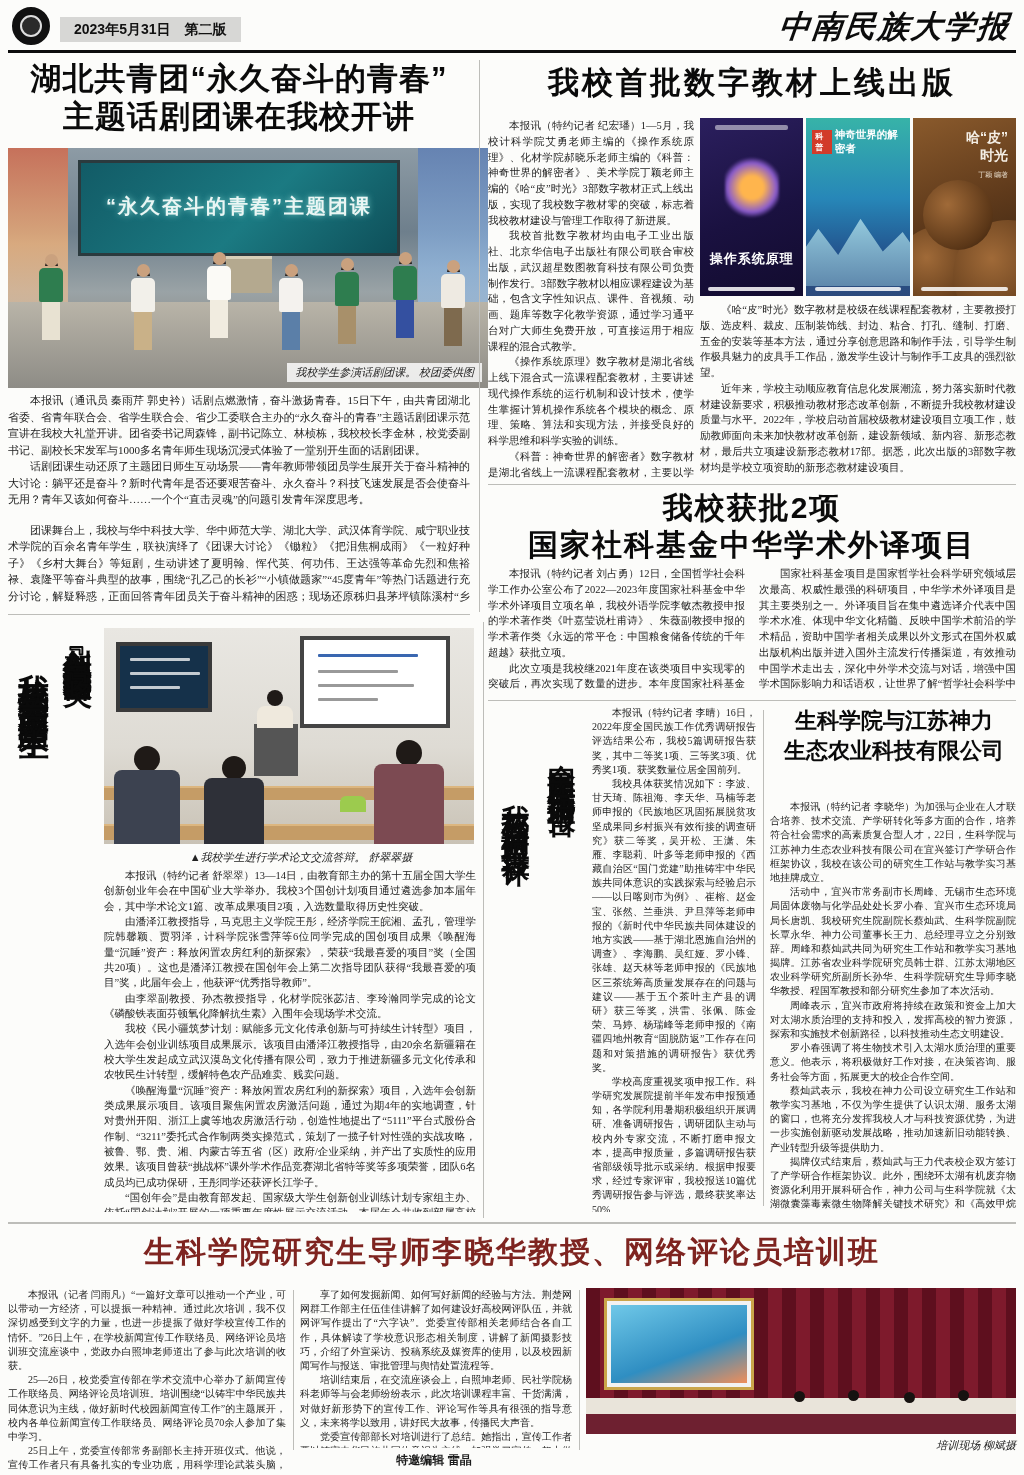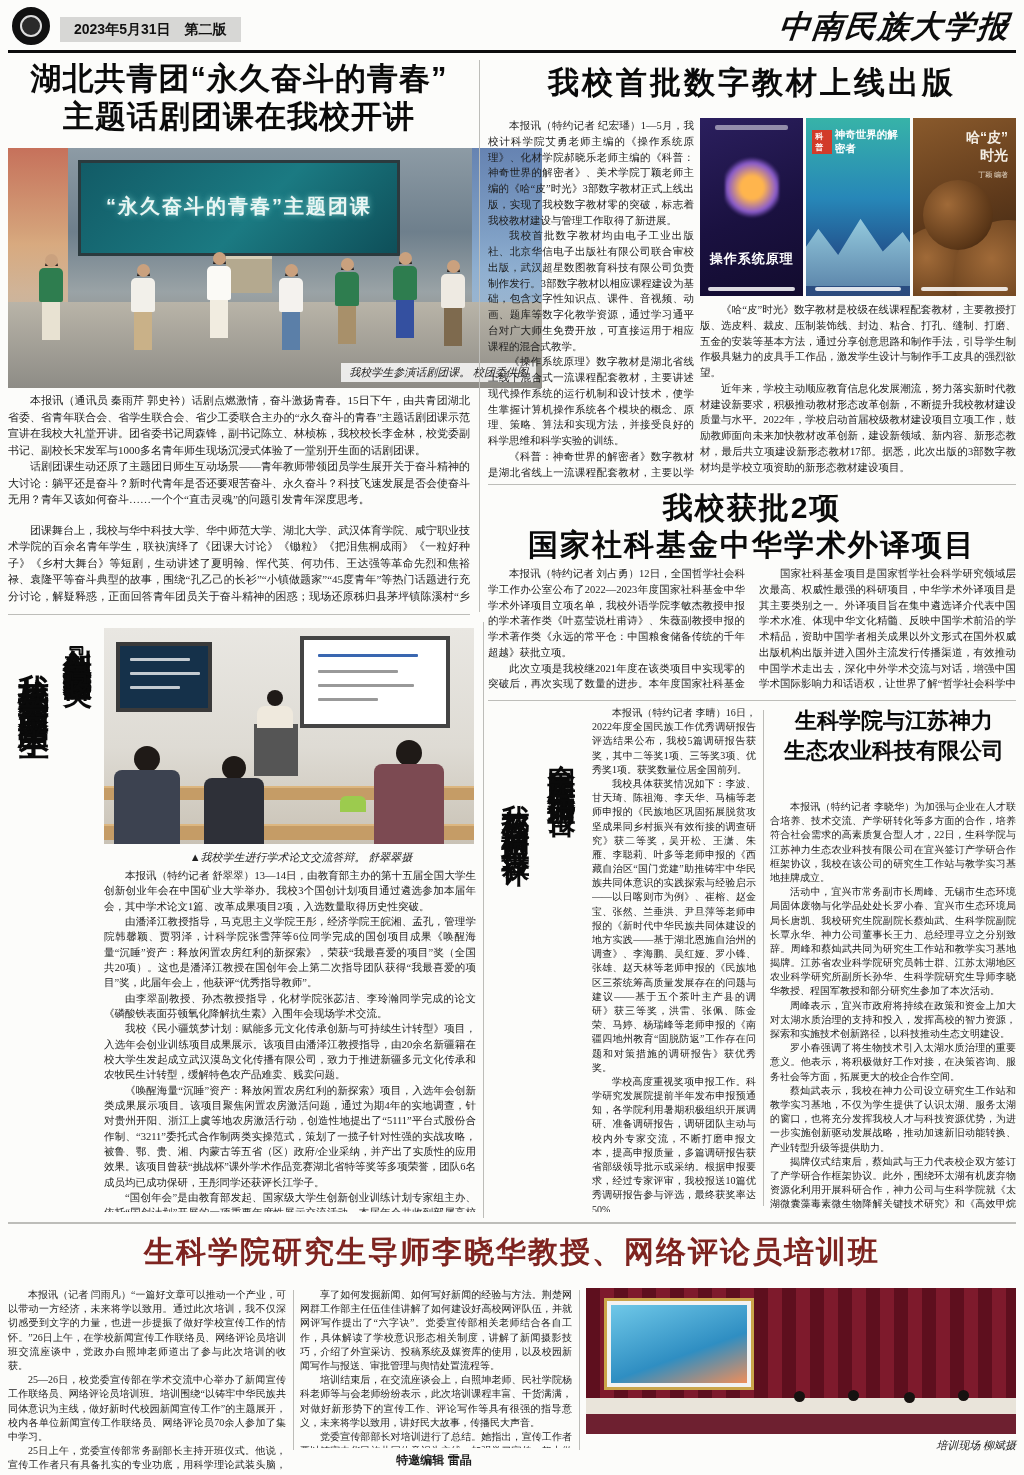--- a/index.html
+++ b/index.html
@@ -29,21 +29,21 @@
   .hl-g{position:absolute;left:40px;top:1234px;width:944px;font-size:30px;letter-spacing:2px;color:#7e2420;}
   .vhead{position:absolute;writing-mode:vertical-rl;text-orientation:upright;
       font-family:"Liberation Sans","DejaVu Sans",sans-serif;font-weight:bold;color:#0a0a0a;}
   
   .body-txt{font-size:11px;line-height:1.5;text-align:justify;overflow:hidden;}
   .body-txt p{margin:0;text-indent:2em;}
   .cols2{display:flex;gap:14px;}
   .cols2 > div{flex:1;}
   .caption{font-style:italic;font-size:11px;color:#222;}
   
-  .photoA{position:absolute;left:8px;top:148px;width:534px;height:240px;overflow:hidden;
+  .photoA{position:absolute;left:8px;top:148px;width:480px;height:240px;overflow:hidden;
           background:linear-gradient(180deg,#8d9ba5 0,#6e7f8c 35%,#9aa3a6 60%,#8f8f8d 75%,#6f6f6e 100%);}
   .photoA .light-l{position:absolute;left:0;top:0;width:60px;height:100%;
           background:linear-gradient(180deg,#d06a4e,#e9b07c 40%,#b9c4c8 100%);opacity:.85;}
   .photoA .light-r{position:absolute;right:0;top:0;width:70px;height:100%;
           background:linear-gradient(180deg,#5f7fb4,#8fb3d9 50%,#b0c4d4 100%);opacity:.85;}
   .photoA .screen{position:absolute;left:70px;top:12px;width:322px;height:96px;
           background:linear-gradient(135deg,#125b66,#1b7a82 55%,#0e4f59);border:3px solid #2b3a3e;box-sizing:border-box;}
   .photoA .screen span{position:absolute;left:0;right:0;top:30px;text-align:center;color:#eaf6f4;
           font-family:"Liberation Sans",sans-serif;font-weight:bold;font-size:20px;letter-spacing:2px;
           text-shadow:0 0 6px #7fd3cf;}
@@ -313,21 +313,21 @@
     <p>蔡灿武表示，我校在神力公司设立研究生工作站和教学实习基地，不仅为学生提供了认识太湖、服务太湖的窗口，也将充分发挥我校人才与科技资源优势，为进一步实施创新驱动发展战略，推动加速新旧动能转换、产业转型升级等提供助力。</p>
     <p>揭牌仪式结束后，蔡灿武与王力代表校企双方签订了产学研合作框架协议。此外，围绕环太湖有机废弃物资源化利用开展科研合作，神力公司与生科学院就《太湖微囊藻毒素微生物降解关键技术研究》和《高效甲烷降解菌的筛选及应用关键技术》两个项目签订了协议。</p>
 
   </div>
 
   <div class="hrule" style="left:8px;width:1008px;top:1222px;height:2px;"></div>
 
   <div class="hl hl-g">生科学院研究生导师李晓华教授、网络评论员培训班</div>
 
   <div class="body-txt" style="position:absolute;left:8px;top:1288px;width:278px;height:182px;font-size:10px;line-height:1.42;">
-    <p>本报讯（记者 闫雨凡）“一篇好文章可以推动一个产业，可以带动一方经济，未来将学以致用。通过此次培训，我不仅深切感受到文字的力量，也进一步提振了做好学校宣传工作的情怀。”26日上午，在学校新闻宣传工作联络员、网络评论员培训班交流座谈中，党政办白照坤老师道出了参与此次培训的收获。</p>
+    <p>本报讯（记者 闫雨凡）“一篇好文章可以推动一个产业，可以带动一方经济，可以提振一种精神。通过此次培训，我不仅深切感受到文字的力量，也进一步提振了做好学校宣传工作的情怀。”26日上午，在学校新闻宣传工作联络员、网络评论员培训班交流座谈中，党政办白照坤老师道出了参与此次培训的收获。</p>
     <p>25—26日，校党委宣传部在学术交流中心举办了新闻宣传工作联络员、网络评论员培训班。培训围绕“以铸牢中华民族共同体意识为主线，做好新时代校园新闻宣传工作”的主题展开，校内各单位新闻宣传工作联络员、网络评论员70余人参加了集中学习。</p>
     <p>25日上午，党委宣传部常务副部长主持开班仪式。他说，宣传工作者只有具备扎实的专业功底，用科学理论武装头脑，时刻保持时代的敏锐和与时俱进，努力为学校整体工作的开展营造良好的环境，才能做好学校宣传工作。</p>
 
   </div>
   <div class="vrule" style="left:293px;top:1290px;height:160px;"></div>
   <div class="body-txt" style="position:absolute;left:300px;top:1288px;width:272px;height:160px;font-size:10px;line-height:1.42;">
     <p>享了如何发掘新闻、如何写好新闻的经验与方法。荆楚网网群工作部主任伍佳佳讲解了如何建设好高校网评队伍，并就网评写作提出了“六字诀”。党委宣传部相关老师结合各自工作，具体解读了学校意识形态相关制度，讲解了新闻摄影技巧，介绍了外宣采访、投稿系统及媒资库的使用，以及校园新闻写作与报送、审批管理与舆情处置流程等。</p>
     <p>培训结束后，在交流座谈会上，白照坤老师、民社学院杨科老师等与会老师纷纷表示，此次培训课程丰富、干货满满，对做好新形势下的宣传工作、评论写作等具有很强的指导意义，未来将学以致用，讲好民大故事，传播民大声音。</p>
     <p>党委宣传部部长对培训进行了总结。她指出，宣传工作者要以铸牢中华民族共同体意识为主线，加强学习宣传，努力做政治上的明白人、学习上的用心人、工作上的热心人、会讲故事的有心人。</p>
   </div>

